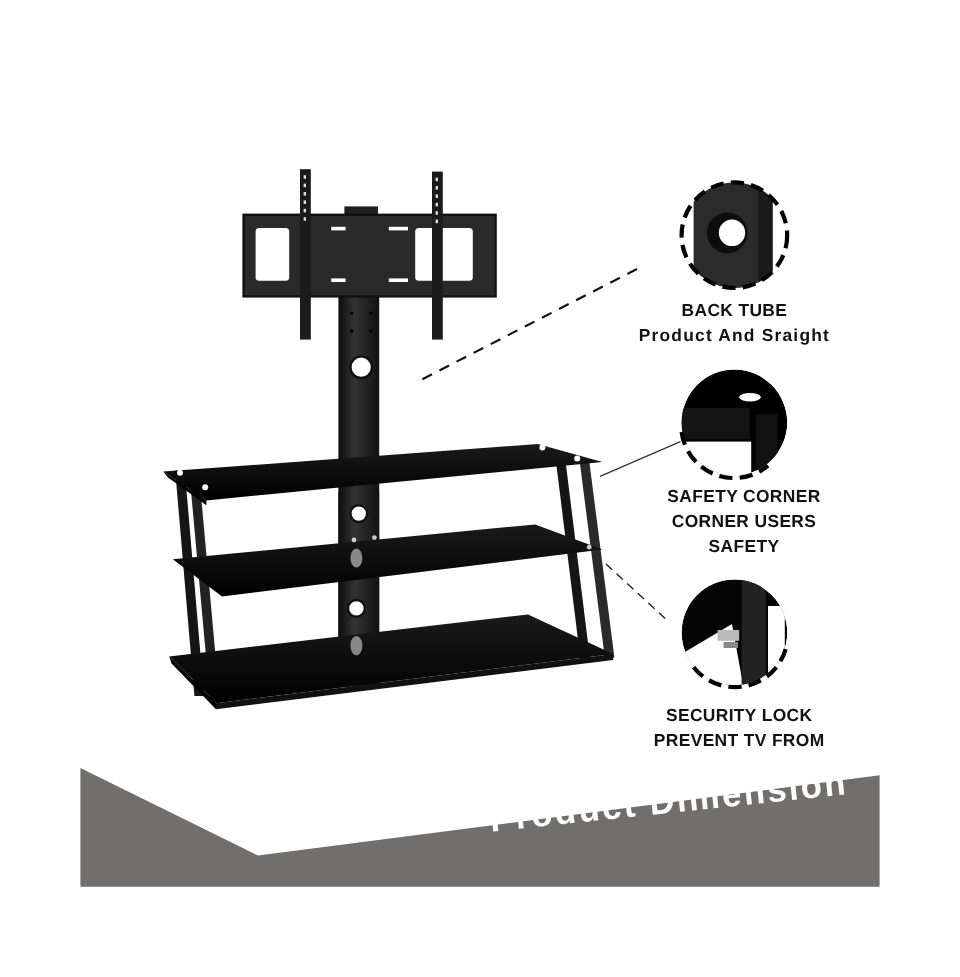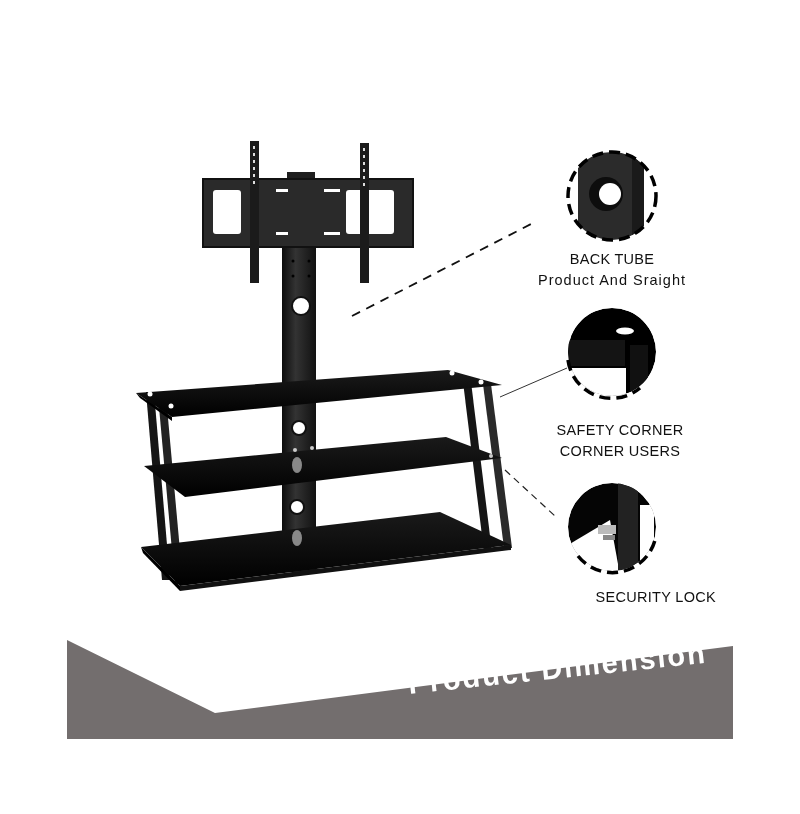--- a/index.html
+++ b/index.html
@@ -1,20 +1,20 @@
 <!DOCTYPE html>
 <html><head>
 <meta charset="utf-8">
 <style>
   html, body { margin: 0; padding: 0; background: #ffffff; }
   body { width: 800px; height: 814px; position: relative; overflow: hidden;
          font-family: "Liberation Sans", "DejaVu Sans", sans-serif; }
   .canvas { position: absolute; left: 0; top: 0; width: 800px; height: 814px; }
   .callout-text { position: absolute; text-align: center; color: #111;
-                  font-weight: normal; line-height: 21px; font-size: 14.5px; letter-spacing: 0.3px; }
+                  font-weight: bold; line-height: 21px; font-size: 14.5px; letter-spacing: 0.3px; }
   .callout-text .line { display: block; white-space: nowrap; }
   .banner-text { position: absolute; left: 410px; top: 668px; color: #ffffff;
                  font-weight: bold; font-size: 29px; letter-spacing: 2px;
                  transform: rotate(-6deg); transform-origin: left bottom; white-space: nowrap; }
 </style>
 </head>
 <body>
 
 <svg class="canvas" width="800" height="814" viewBox="0 0 800 814" xmlns="http://www.w3.org/2000/svg">
   <defs>
@@ -150,22 +150,24 @@
   </g>
 
   <polygon points="67,640 215,713 733,646 733,739 67,739" fill="#736e6e"></polygon>
 </svg>
 
 <div class="callout-text" style="left:520px; top:249px; width:184px;">
   <span class="line">BACK TUBE</span>
   <span class="line" style="letter-spacing:1px;">Product And Sraight</span>
 </div>
 
-<div class="callout-text" style="left:520px; top:404px; width:200px;margin-top:16px;">
+<div class="callout-text" style="left:520px; top:404px; width:200px;">
   <span class="line">SAFETY CORNER</span>
   <span class="line">CORNER USERS</span>
+  <span class="line">SAFETY</span>
 </div>
 
-<div class="callout-text" style="left:516px; top:587px; width:200px;text-align:right;">
+<div class="callout-text" style="left:516px; top:587px; width:200px;">
   <span class="line">SECURITY LOCK</span>
+  <span class="line">PREVENT TV FROM</span>
 </div>
 
 <div class="banner-text">Product Dimension</div>
 
 </body></html>

